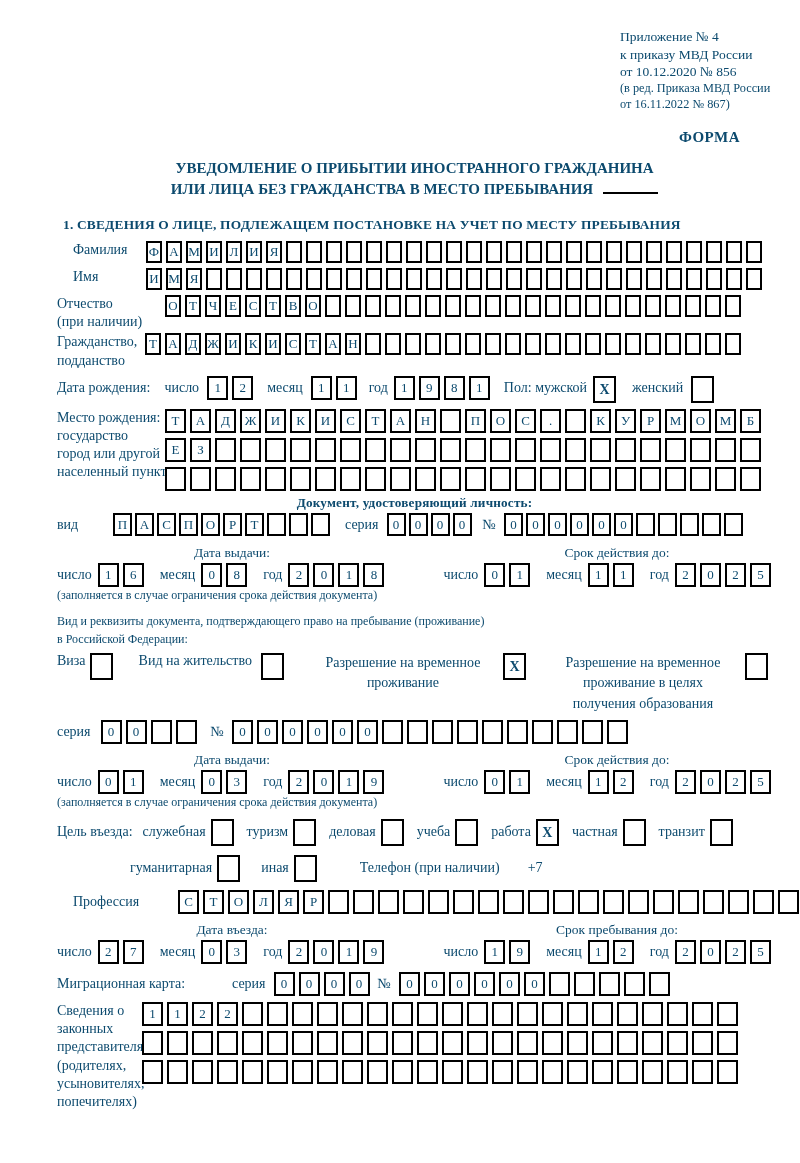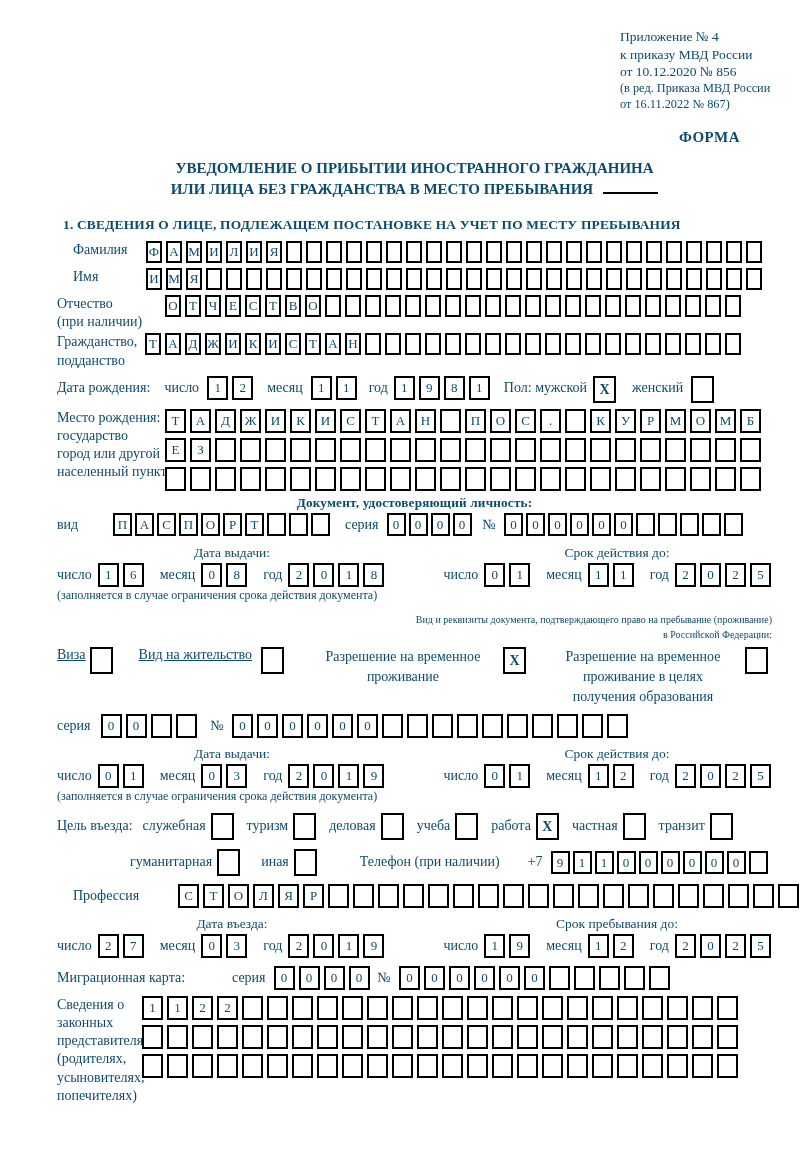--- a/index.html
+++ b/index.html
@@ -32,29 +32,29 @@
   .dhead .dr{margin-left:55px;width:310px;text-align:center;}
   .drow{display:flex;align-items:center;margin-top:2px;font-size:14px;white-space:nowrap;}
   .dpart{display:flex;align-items:center;width:350px;}
   .dpart.r{width:auto;margin-left:55px;}
   .dpart .dt{margin-right:6px;}
   .dpart .gap{margin-left:12px;}
   .dnote{font-size:12px;text-align:left;padding-right:20px;margin-top:1px;}
   
   .permits{display:flex;align-items:flex-start;margin-top:4px;font-size:14px;}
   .popt{display:flex;align-items:flex-start;}
-  .pl{display:inline-block;text-decoration:underline;}
+  .pl{display:inline-block;}
   .plc{display:inline-block;text-align:center;line-height:1.45;}
   .permits .chk{margin-left:9px;}
   
   .purp{display:flex;align-items:center;margin-top:9px;font-size:14px;white-space:nowrap;}
   .purp .chk{margin-left:5px;margin-right:9px;}
   .note-c{font-size:12.4px;margin-left:160px;margin-top:4px;white-space:nowrap;}
   .mt2{margin-top:2px;}.mt6{margin-top:6px;}.mt8{margin-top:8px;}
-  .intro{font-size:10px;margin-top:9px;line-height:1.55;text-align:right;}
+  .intro{font-size:12px;margin-top:9px;line-height:1.55;}
   .bp-rows > .boxes{display:block;margin-top:5px;}
   .bp-rows > .boxes:first-child{margin-top:0;}
 </style>
 </head>
 <body>
 
 <div class="page">
 
   <div class="annex">
     <div>Приложение № 4</div>
@@ -241,21 +241,20 @@
     <span class="boxes chk"><span class="cb"></span></span>
   </div>
 
   <div class="purp" style="margin-left:73px;">
     <span>гуманитарная</span>
     <span class="boxes chk"><span class="cb"></span></span>
     <span style="margin-left:8px;">иная</span>
     <span class="boxes chk"><span class="cb"></span></span>
     <span style="margin-left:30px;">Телефон (при наличии)</span>
     <span style="margin-left:28px;margin-right:8px;">+7</span>
-    <span class="boxes m"><span class="cb">9</span><span class="cb">1</span><span class="cb">1</span><span class="cb">0</span><span class="cb">0</span><span class="cb">0</span><span class="cb">0</span><span class="cb">0</span><span class="cb">0</span><span class="cb"></span></span>
   </div>
 
   <div class="row mt8" style="align-items:center;gap:32px;">
     <span class="lbl w73" style="line-height:24px;">Профессия</span>
     <span class="boxes"><span class="cb">С</span><span class="cb">Т</span><span class="cb">О</span><span class="cb">Л</span><span class="cb">Я</span><span class="cb">Р</span><span class="cb"></span><span class="cb"></span><span class="cb"></span><span class="cb"></span><span class="cb"></span><span class="cb"></span><span class="cb"></span><span class="cb"></span><span class="cb"></span><span class="cb"></span><span class="cb"></span><span class="cb"></span><span class="cb"></span><span class="cb"></span><span class="cb"></span><span class="cb"></span><span class="cb"></span><span class="cb"></span><span class="cb"></span></span>
   </div>
 
   <div class="dhead">
     <span class="dl">Дата въезда:</span>
     <span class="dr">Срок пребывания до:</span>

